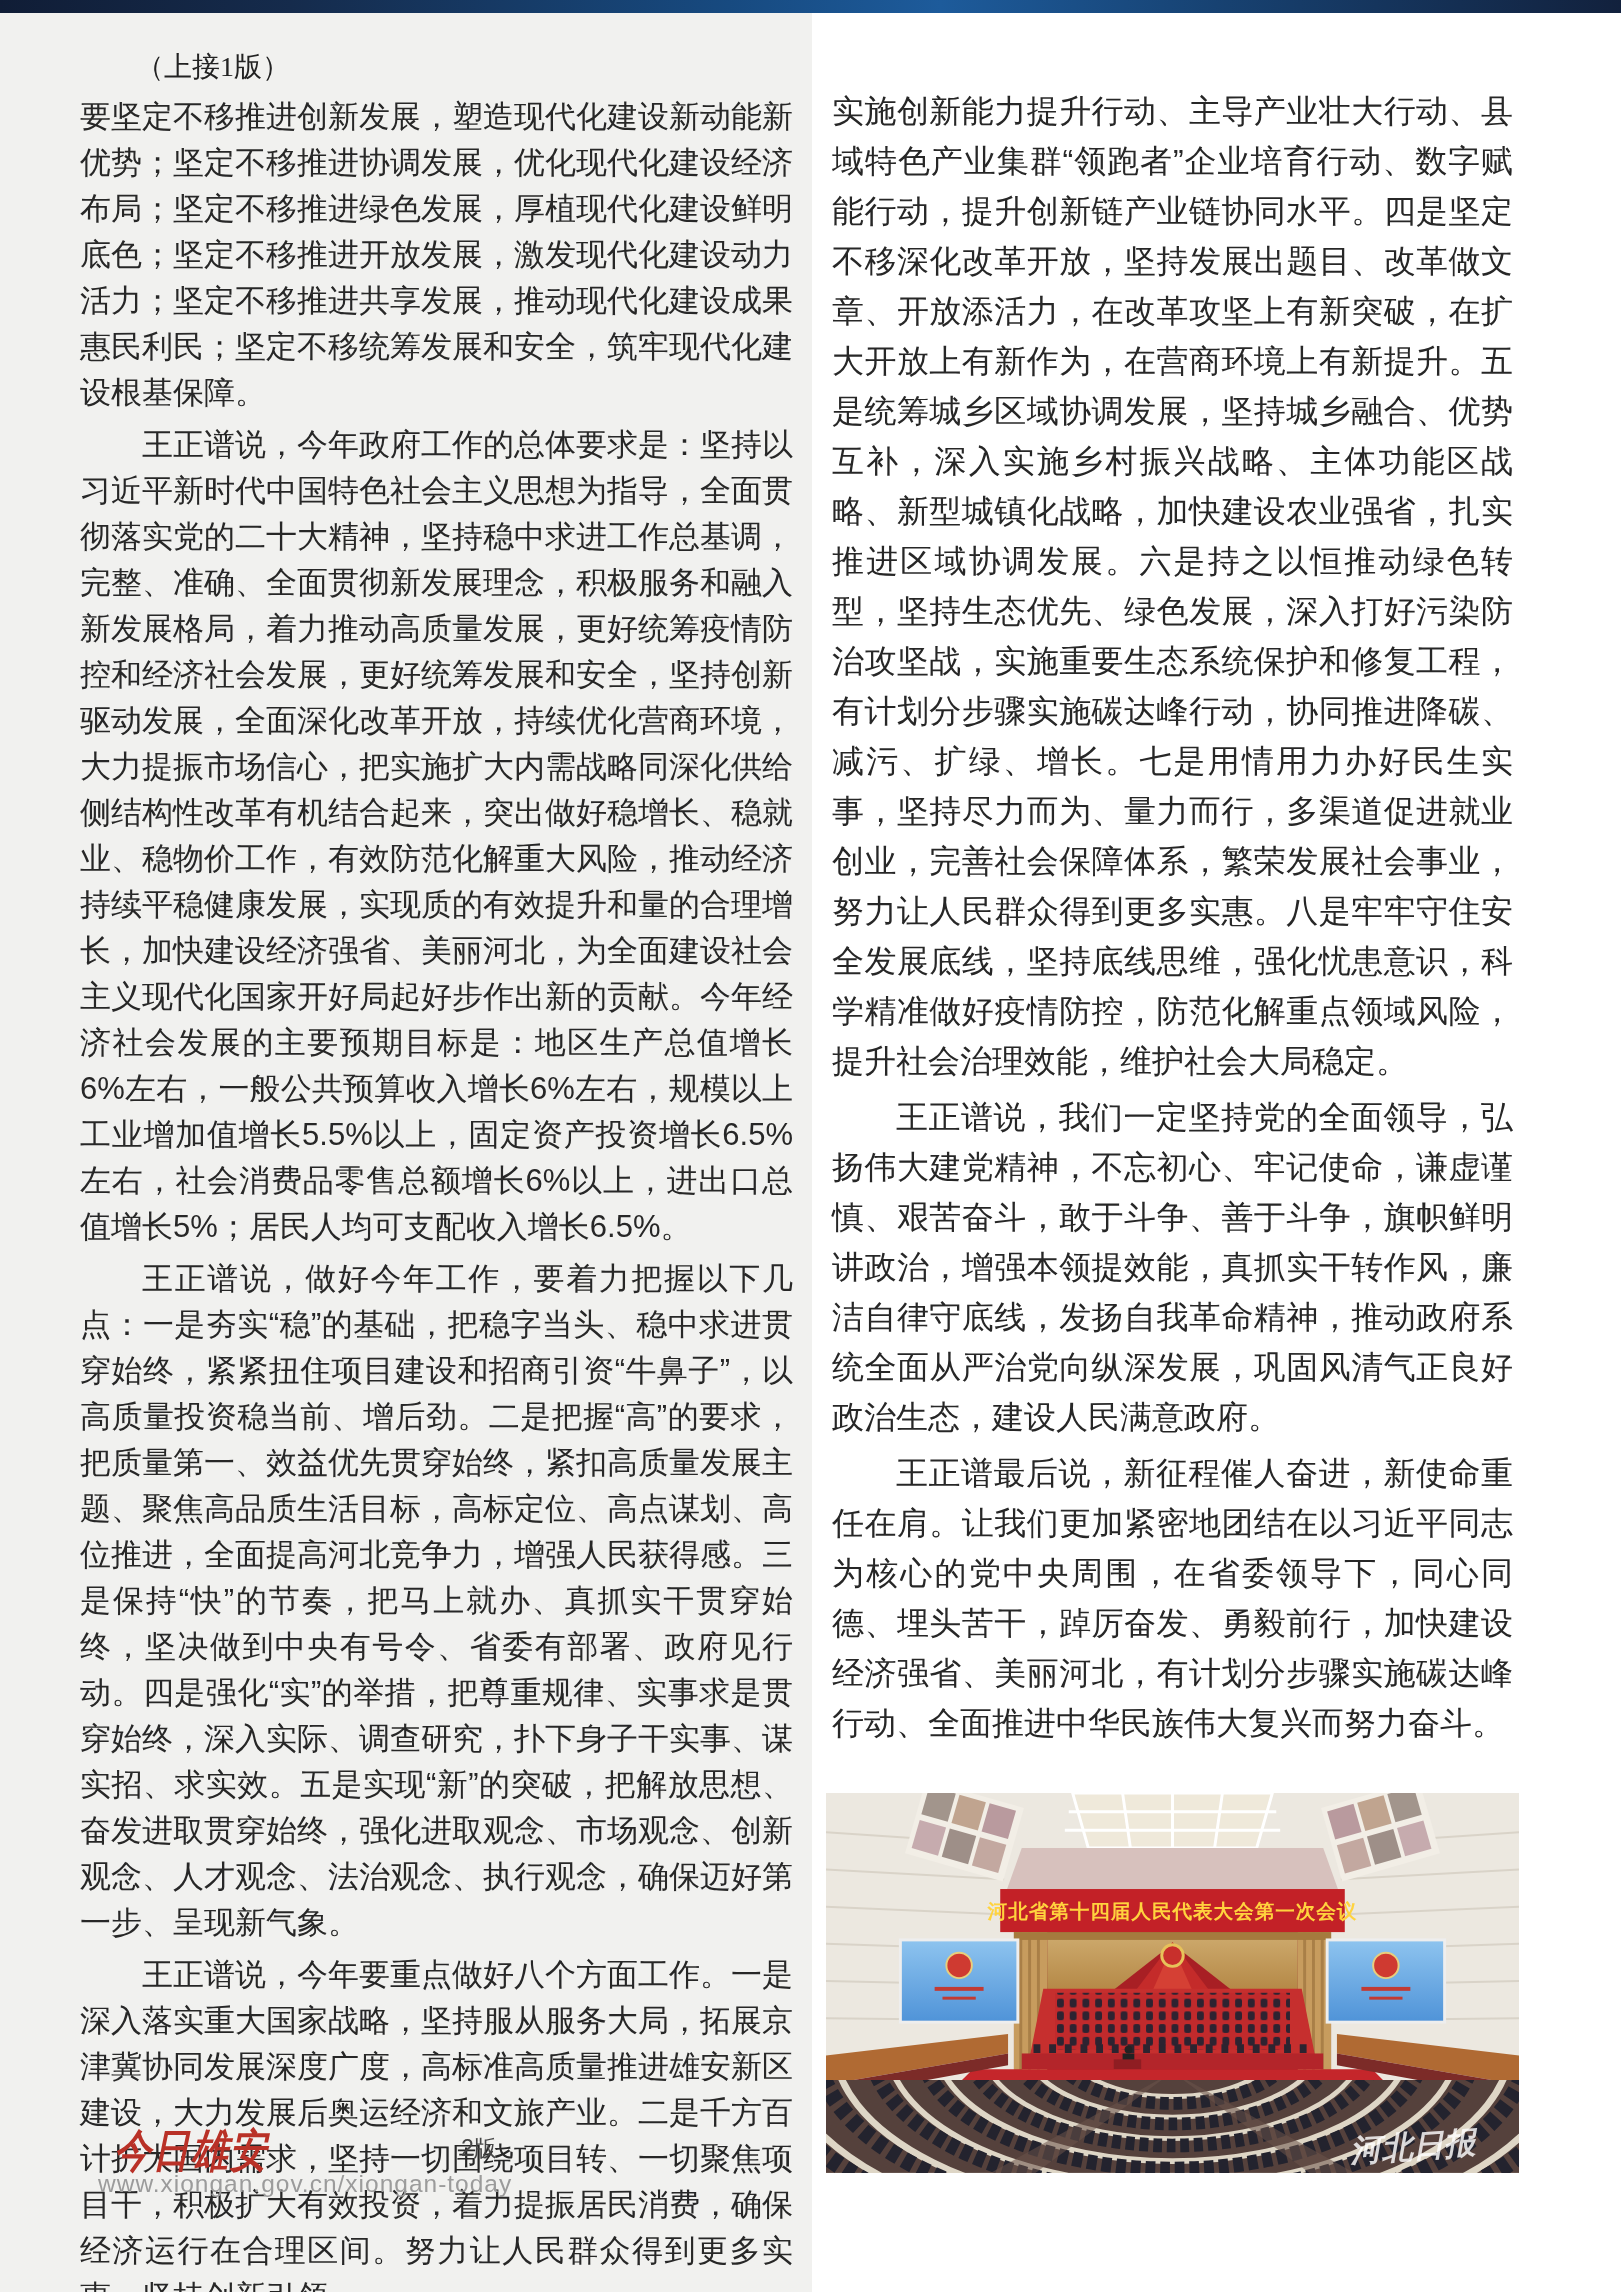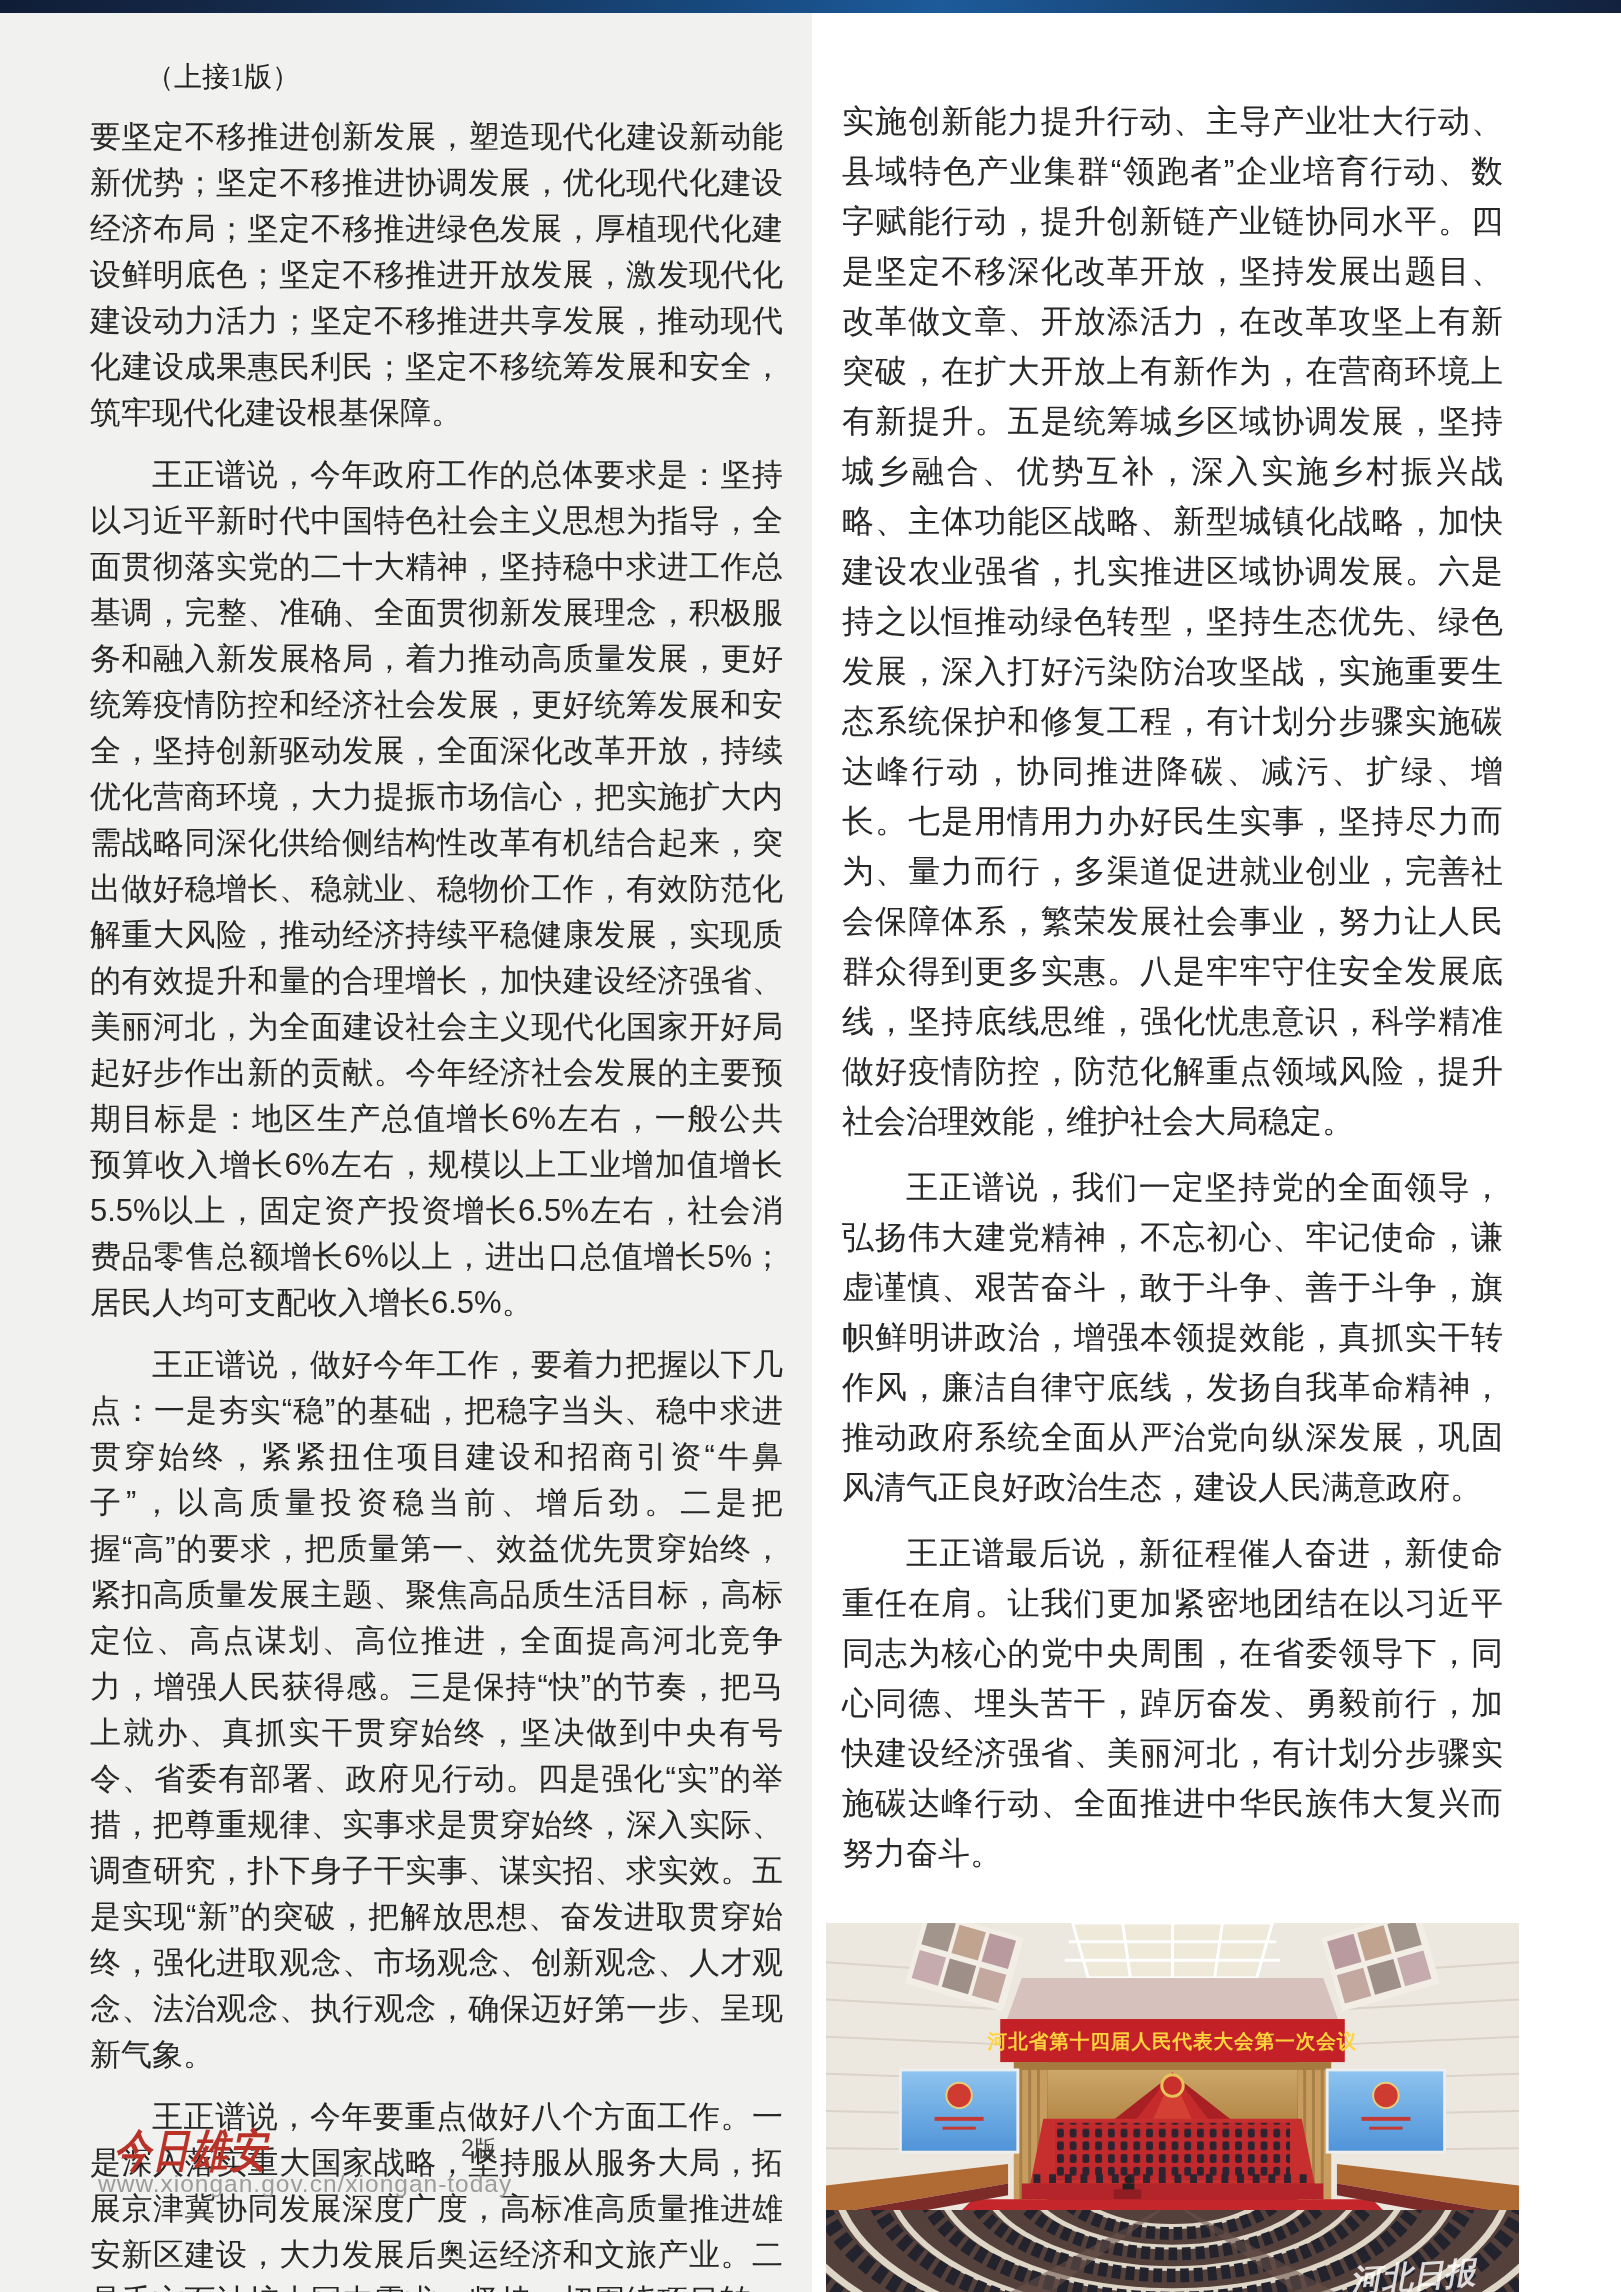--- a/index.html
+++ b/index.html
@@ -7,21 +7,21 @@
         font-family:"Liberation Sans","DejaVu Sans",sans-serif;}
   
   .topbar{position:absolute;left:0;top:0;width:1621px;height:12.7px;
           background:linear-gradient(90deg,#101d36 0%,#152b4c 18%,#174a80 45%,#1d5b9b 58%,#174272 75%,#12213d 100%);}
   
   .left-panel{position:absolute;left:0;top:12.7px;width:812px;height:2280px;background:#f1f1ef;}
   
   .col{position:absolute;text-align:justify;color:#272727;}
   .col-left{left:74px;top:39px;width:725px;font-size:31px;line-height:46px;}
   .col-right{left:826px;top:80px;width:693px;font-size:32px;line-height:50px;}
-  .col p{margin:16px;text-indent:2em;}
+  .col p{margin:6px;text-indent:2em;}
   .col p.cont{text-indent:0;}
   .jump-note{font-family:"Liberation Serif","DejaVu Serif",serif;font-size:28px;line-height:43px;
              color:#222;text-align:left;text-indent:0;margin:0;}
   
   .photo-wrap{margin-top:45px;width:693px;height:380px;overflow:hidden;position:relative;background:#ece8e0;}
   .photo-wrap svg{display:block;}
   
   .masthead{position:absolute;left:114px;top:2121px;width:294px;
             font-family:"Liberation Serif","DejaVu Serif",serif;font-weight:bold;font-style:italic;
             font-size:45px;letter-spacing:2px;color:#b93127;transform:scaleX(0.82);transform-origin:left;}

